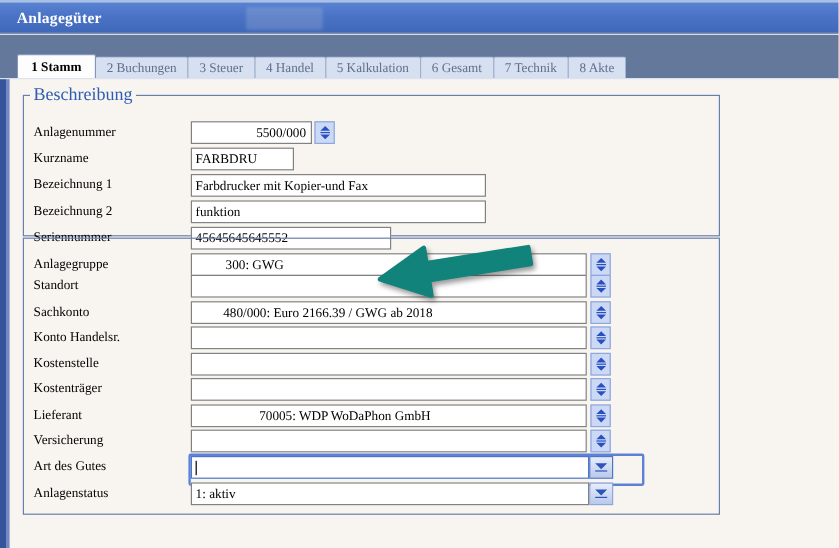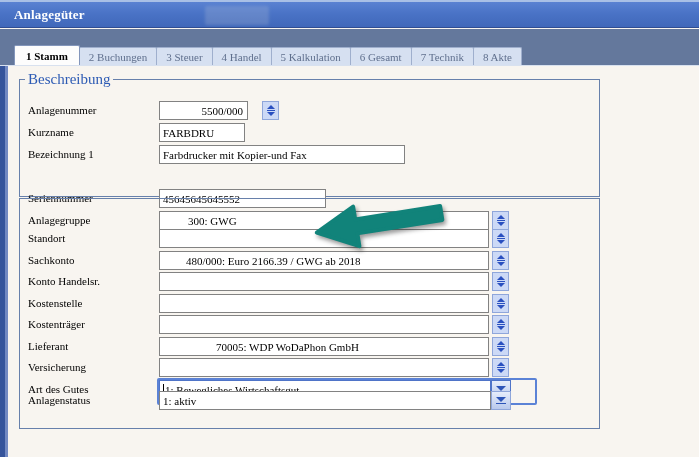--- a/index.html
+++ b/index.html
@@ -93,34 +93,38 @@
 
   <div class="content"></div>
   <div class="edge1"></div>
   <div class="edge2"></div>
 
   <fieldset class="grp grp1">
     <legend>Beschreibung</legend>
 
     <div class="row" style="top:13px">
       <span class="lbl">Anlagenummer</span>
-      <span class="field ar" style="width:89px">5500/000</span>
+      <span class="field ar" style="width:101px">5500/000</span>
       <span class="spin" style="left:242px">
           <i class="up"></i>
           <i class="mid"></i>
           <i class="dn"></i>
         </span>
     </div>
     <div class="row" style="top:35px">
       <span class="lbl">Kurzname</span>
       <span class="field" style="width:86px">FARBDRU</span>
     </div>
     <div class="row" style="top:57px">
       <span class="lbl">Bezeichnung 1</span>
       <span class="field" style="width:246px">Farbdrucker mit Kopier-und Fax</span>
+    </div>
+    <div class="row" style="top:79px">
+      <span class="lbl">Bezeichnung 2</span>
+      <span class="field" style="width:246px">funktion</span>
     </div>
     <div class="row" style="top:101px">
       <span class="lbl">Seriennummer</span>
       <span class="field" style="width:167px">45645645645552</span>
     </div>
   </fieldset>
 
   <fieldset class="grp grp2">
 
     <div class="row" style="top:12px">
@@ -192,28 +196,27 @@
       <span class="spin" style="left:472px">
           <i class="up"></i>
           <i class="mid"></i>
           <i class="dn"></i>
         </span>
     </div>
     <div class="row combo-focus" style="top:181px">
       <span class="lbl">Art des Gutes</span>
       <span class="field" style="width:332px">
           <span class="caret"></span>
-          <span>1: Bewegliches Wirtschaftsgut</span>
         </span>
       <span class="drop" style="left:471px">
           <i class="tri"></i>
           <i class="bar"></i>
         </span>
     </div>
-    <div class="row" style="top:192px">
+    <div class="row" style="top:203px">
       <span class="lbl">Anlagenstatus</span>
       <span class="field" style="width:332px">1: aktiv</span>
       <span class="drop" style="left:471px">
           <i class="tri"></i>
           <i class="bar"></i>
         </span>
     </div>
   </fieldset>
 
   <svg class="arrow-svg" viewBox="0 0 140 62">

